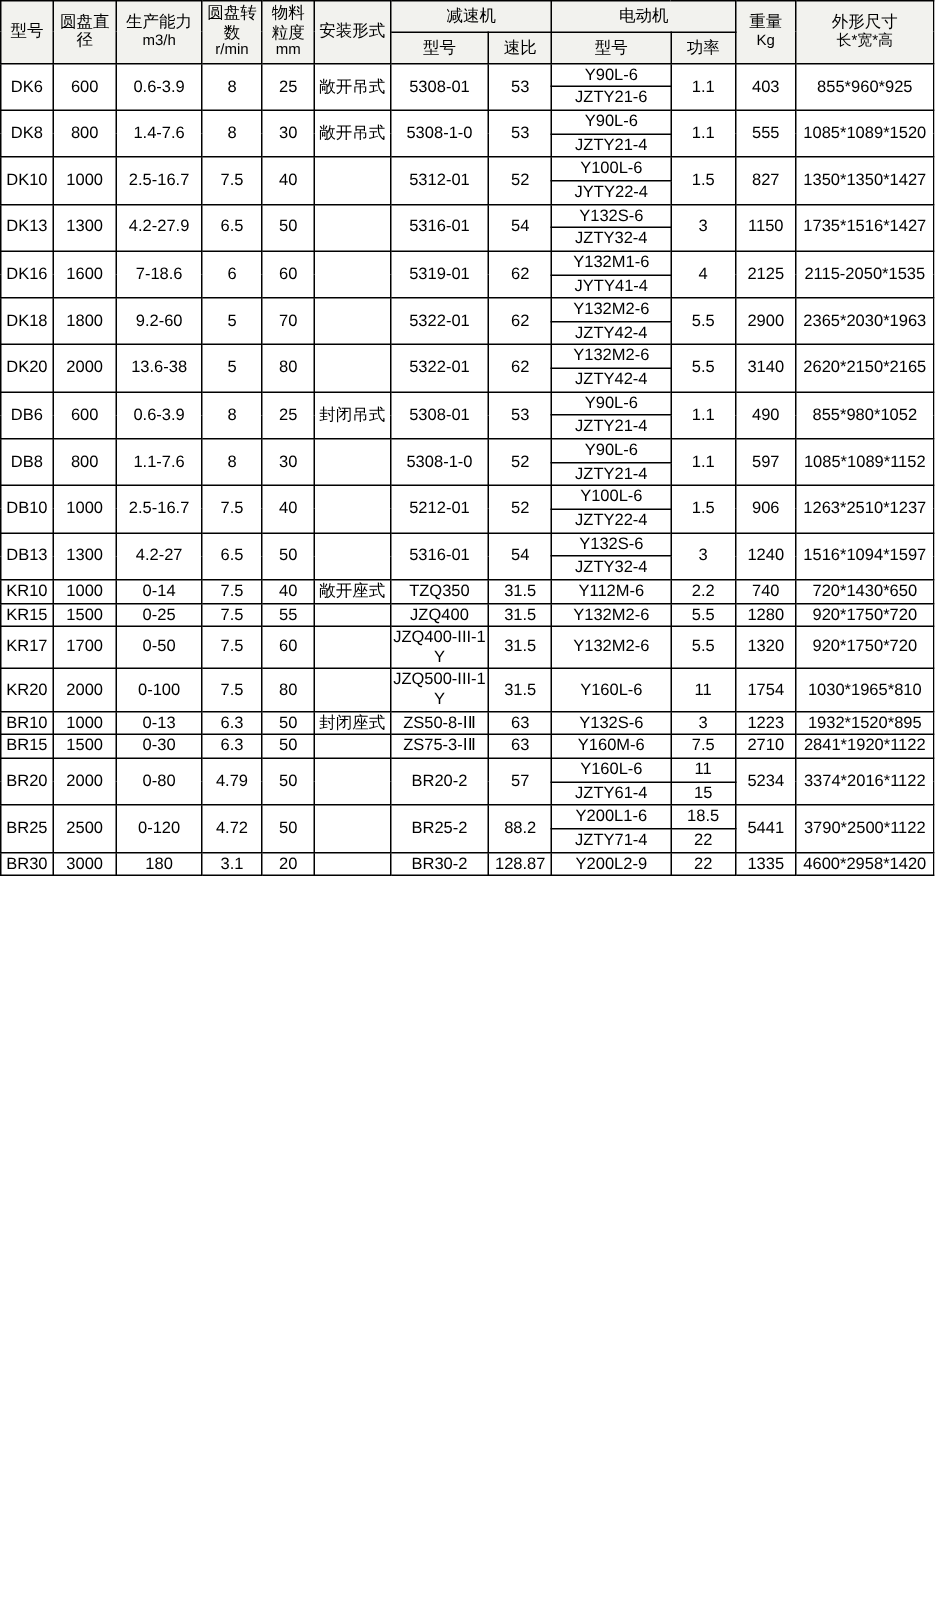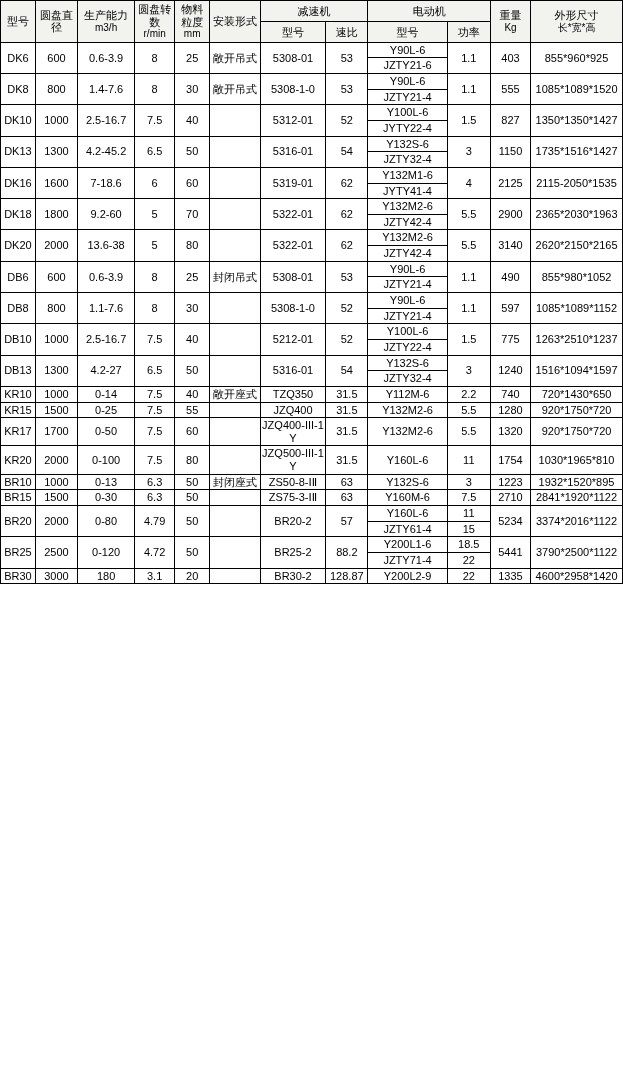--- a/index.html
+++ b/index.html
@@ -153,21 +153,21 @@
         <td rowspan="2">1.5</td>
         <td rowspan="2">827</td>
         <td rowspan="2">1350*1350*1427</td>
       </tr>
       <tr>
         <td>JYTY22-4</td>
       </tr>
       <tr>
         <td rowspan="2" class="model-col">DK13</td>
         <td rowspan="2">1300</td>
-        <td rowspan="2">4.2-45.2</td>
+        <td rowspan="2">4.2-27.9</td>
         <td rowspan="2">6.5</td>
         <td rowspan="2">50</td>
         <td rowspan="2"></td>
         <td rowspan="2">5316-01</td>
         <td rowspan="2">54</td>
         <td>Y132S-6</td>
         <td rowspan="2">3</td>
         <td rowspan="2">1150</td>
         <td rowspan="2">1735*1516*1427</td>
       </tr>
@@ -263,21 +263,21 @@
         <td rowspan="2" class="model-col">DB10</td>
         <td rowspan="2">1000</td>
         <td rowspan="2">2.5-16.7</td>
         <td rowspan="2">7.5</td>
         <td rowspan="2">40</td>
         <td rowspan="2"></td>
         <td rowspan="2">5212-01</td>
         <td rowspan="2">52</td>
         <td>Y100L-6</td>
         <td rowspan="2">1.5</td>
-        <td rowspan="2">775</td>
+        <td rowspan="2">906</td>
         <td rowspan="2">1263*2510*1237</td>
       </tr>
       <tr>
         <td>JZTY22-4</td>
       </tr>
       <tr>
         <td rowspan="2" class="model-col">DB13</td>
         <td rowspan="2">1300</td>
         <td rowspan="2">4.2-27</td>
         <td rowspan="2">6.5</td>

